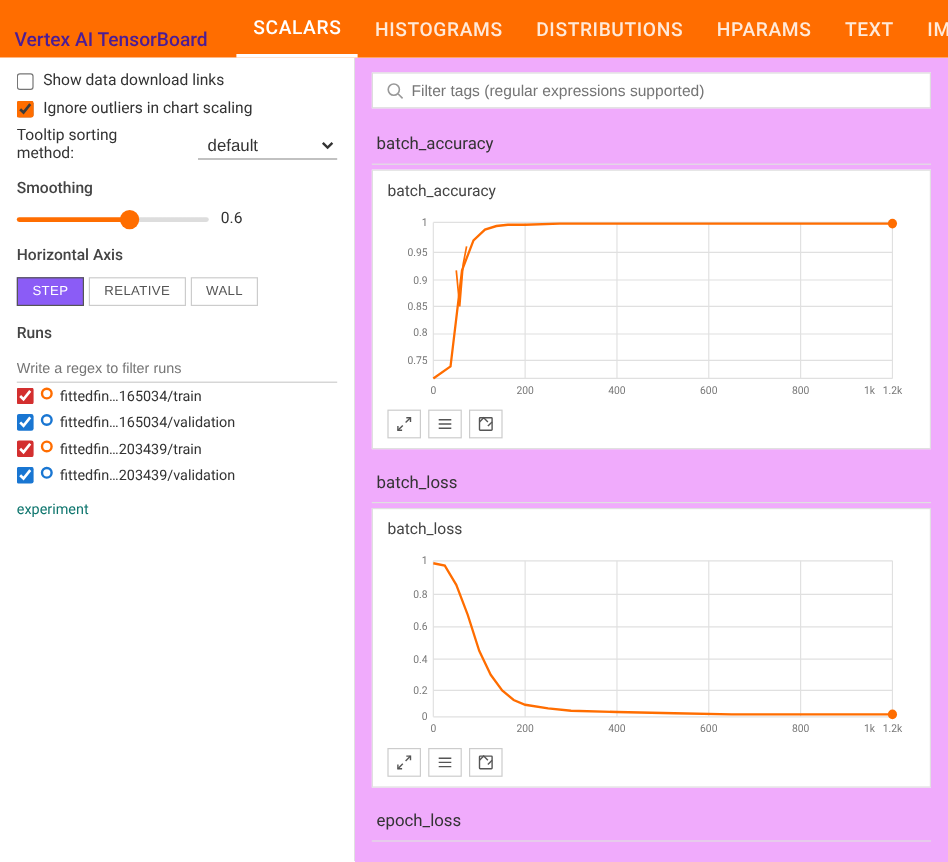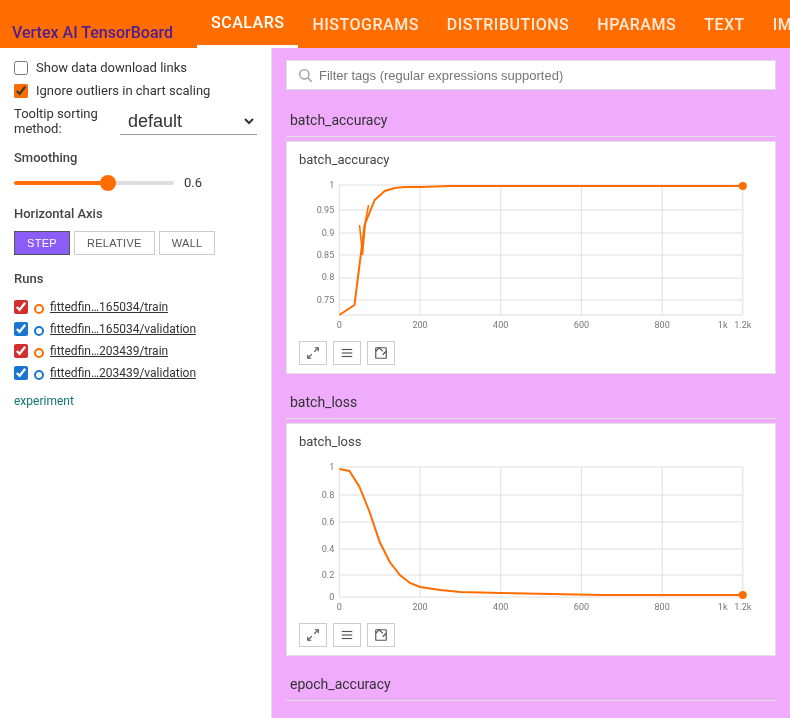--- a/index.html
+++ b/index.html
@@ -45,21 +45,21 @@
 
     
     .main-layout {
       display: flex;
       flex: 1;
       overflow: hidden;
     }
 
     
     .sidebar {
-      width: 272px;
+      width: 296px;
       flex-shrink: 0;
       border-right: 1px solid #e0e0e0;
       padding: 12px 14px;
       overflow-y: auto;
       background: #fff;
     }
     .sidebar-section { margin-bottom: 14px; }
     .checkbox-row {
       display: flex;
       align-items: center;
@@ -71,21 +71,21 @@
     .tooltip-row {
       display: flex;
       align-items: center;
       gap: 20px;
       font-size: 13px;
       margin-bottom: 14px;
     }
     .tooltip-select {
       border: none;
       border-bottom: 1px solid #999;
-      font-size: 18px;
+      font-size: 14px;
       padding: 2px 20px 2px 4px;
       background: transparent;
       cursor: pointer;
       appearance: auto;
       color: #333;
     }
     .section-label {
       font-size: 13px;
       color: #444;
       margin-bottom: 10px;
@@ -141,25 +141,24 @@
       width: 100%;
       border: none;
       border-bottom: 1px solid #ccc;
       padding: 4px 0;
       font-size: 12px;
       color: #999;
       outline: none;
     }
     .run-item {
       display: flex;
-      align-items: flex-end;
+      align-items: flex-start;
       gap: 6px;
       padding: 4px 0;
       font-size: 12px;
-      text-decoration: underline;
     }
     .run-checkbox { width: 14px; height: 14px; }
     .run-checkbox.red { accent-color: #d32f2f; }
     .run-checkbox.blue { accent-color: #1976d2; }
     .run-dot {
       width: 10px; height: 10px;
       border-radius: 50%;
       border: 2px solid;
       flex-shrink: 0;
     }
@@ -294,20 +293,23 @@
       <div class="section-label">Horizontal Axis</div>
       <div class="haxis-buttons">
         <button class="haxis-btn active">STEP</button>
         <button class="haxis-btn">RELATIVE</button>
         <button class="haxis-btn">WALL</button>
       </div>
     </div>
 
     <div class="runs-section">
       <div class="section-label">Runs</div>
+      <div class="runs-filter">
+        <input type="text" placeholder="Write a regex to filter runs" style="">
+      </div>
 
       <div class="run-item">
         <input type="checkbox" class="run-checkbox red" checked="" style="">
         <div class="run-dot orange"></div>
         <span class="run-label">fittedfin…165034/train</span>
       </div>
       <div class="run-item">
         <input type="checkbox" class="run-checkbox blue" checked="" style="">
         <div class="run-dot blue-dot"></div>
         <span class="run-label">fittedfin…165034/validation</span>
@@ -469,22 +471,19 @@
             <svg width="14" height="14" viewBox="0 0 24 24" fill="none" stroke="#555" stroke-width="2">
                 <rect x="3" y="3" width="18" height="18" rx="1"></rect>
                 <polyline points="3 9 9 3 15 9"></polyline>
                 <polyline points="15 15 21 9"></polyline>
               </svg>
           </button>
         </div>
       </div>
     </div>
 
-    <div class="chart-section">
-      <div class="section-header">epoch_accuracy</div>
-    </div>
 
     <div class="chart-section">
       <div class="section-header">epoch_loss</div>
     </div>
 
   </main>
 </div>
 
 </body></html>

